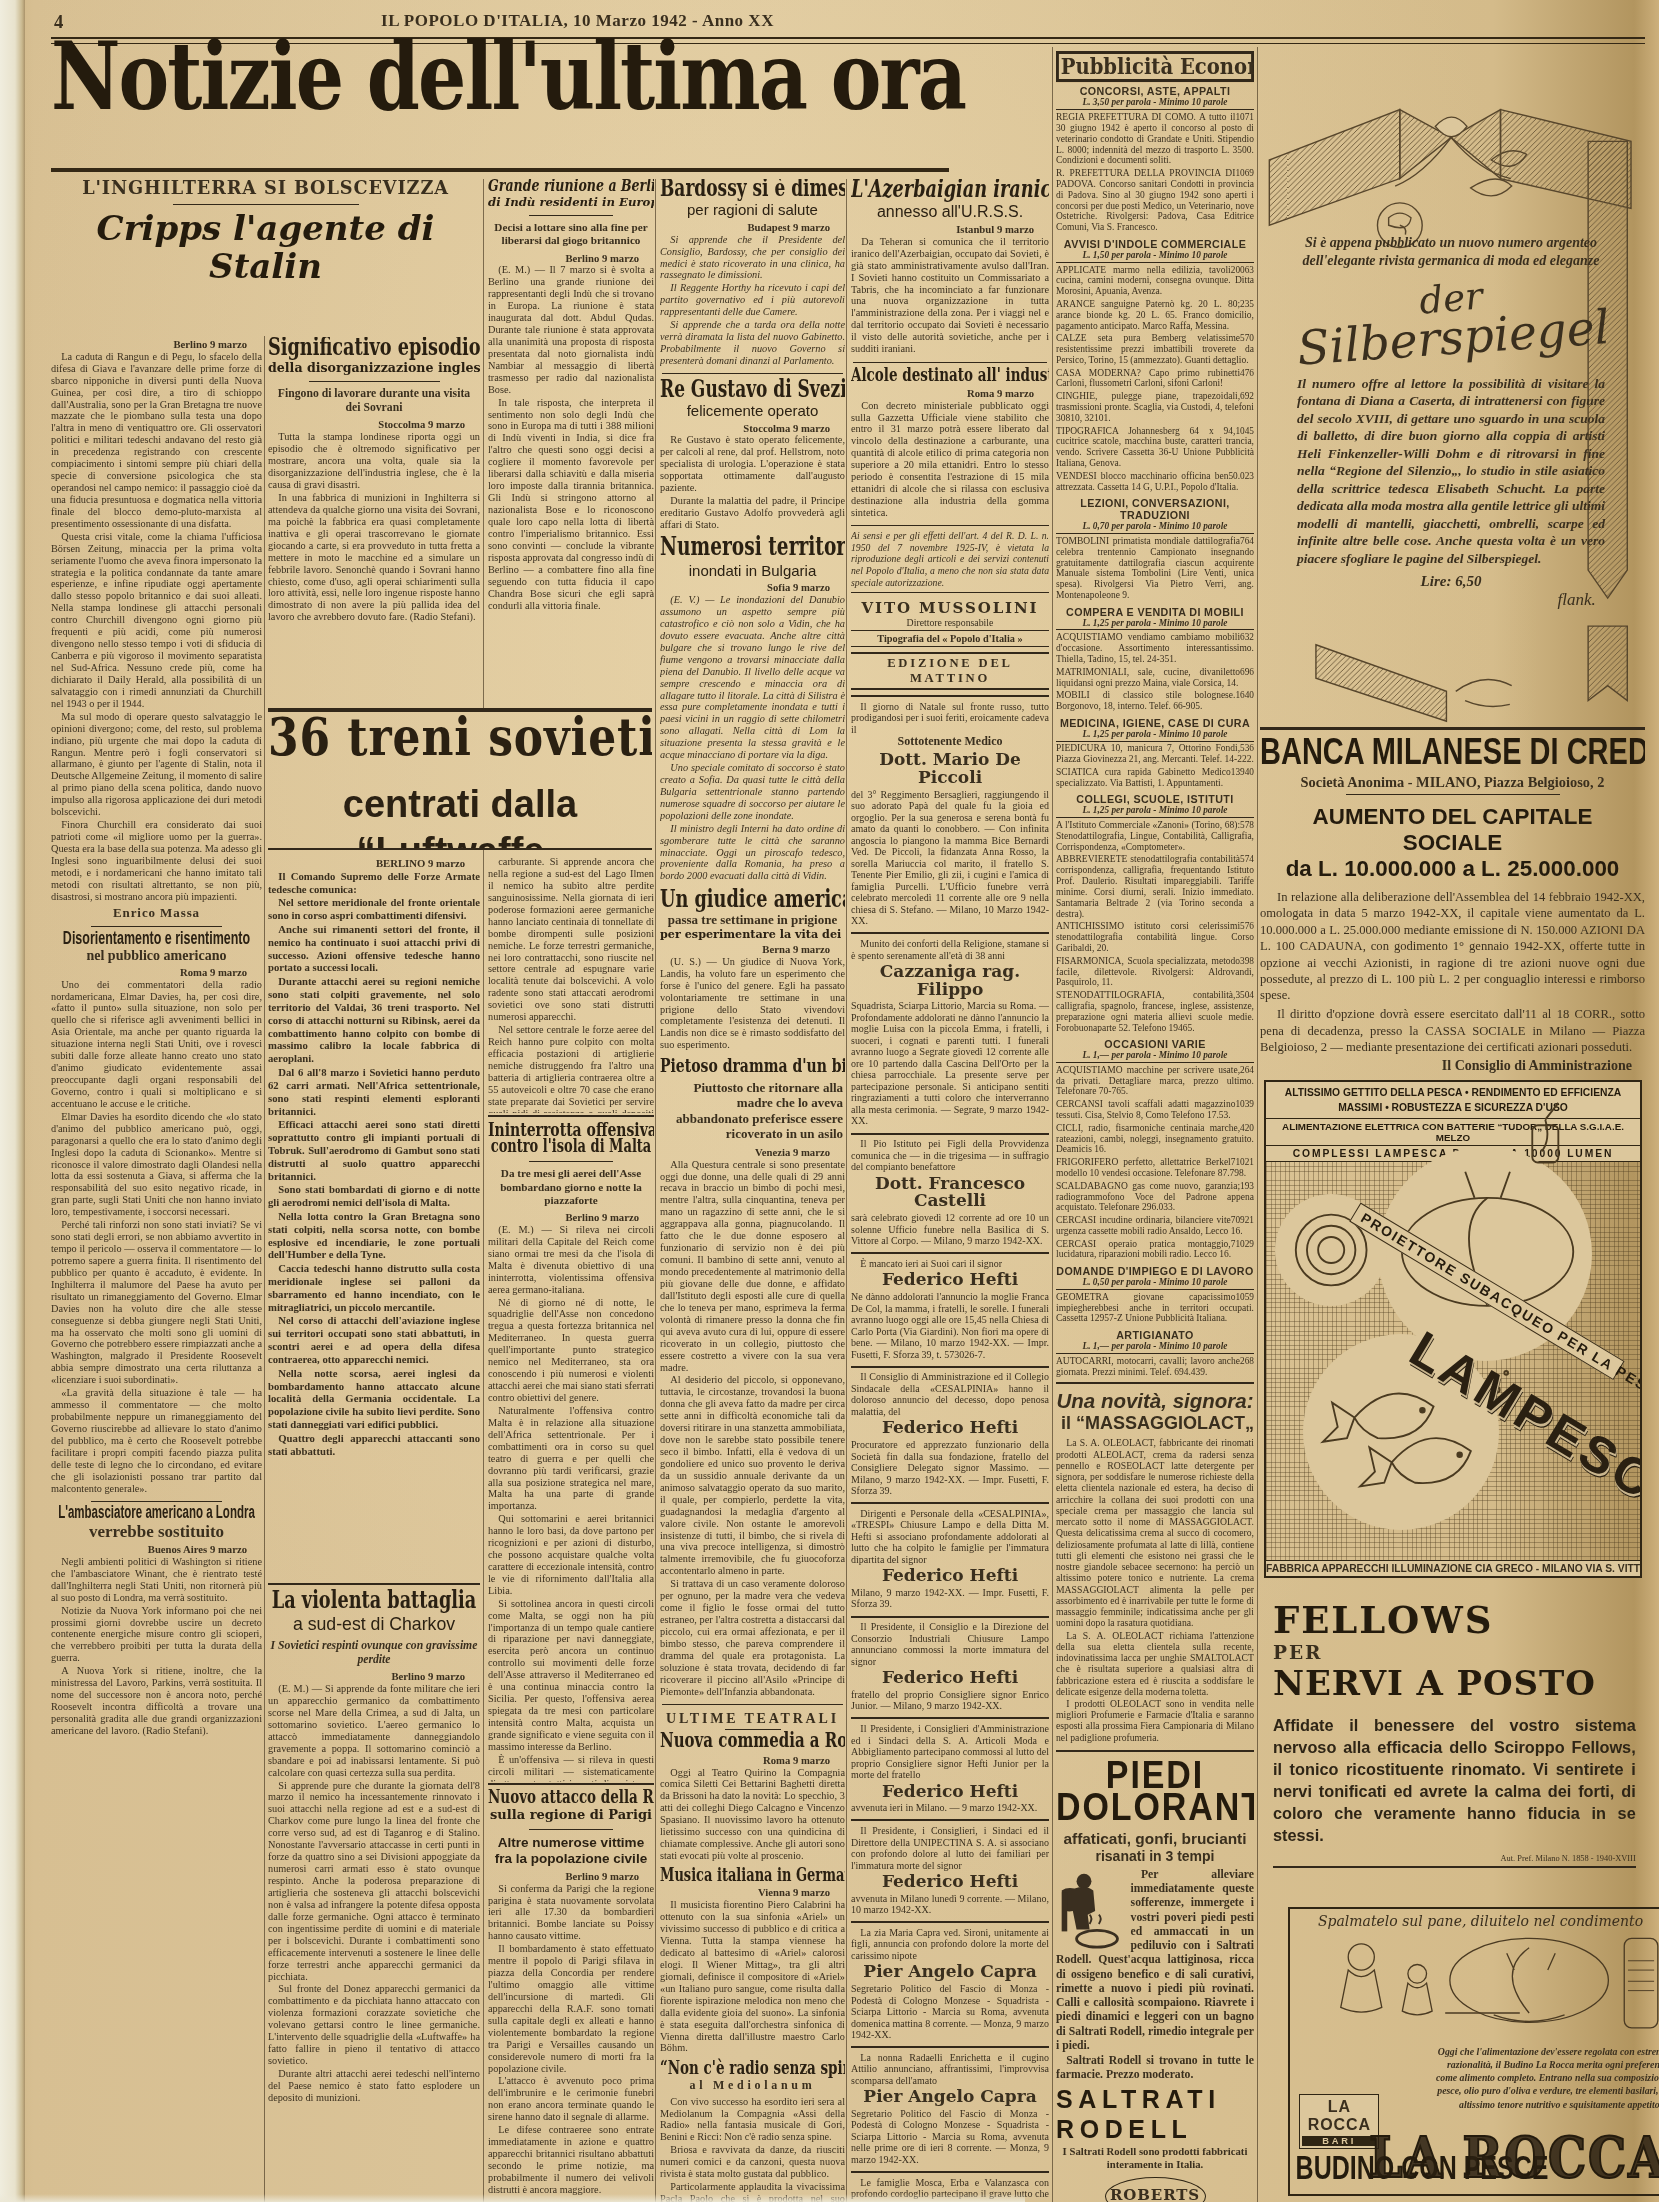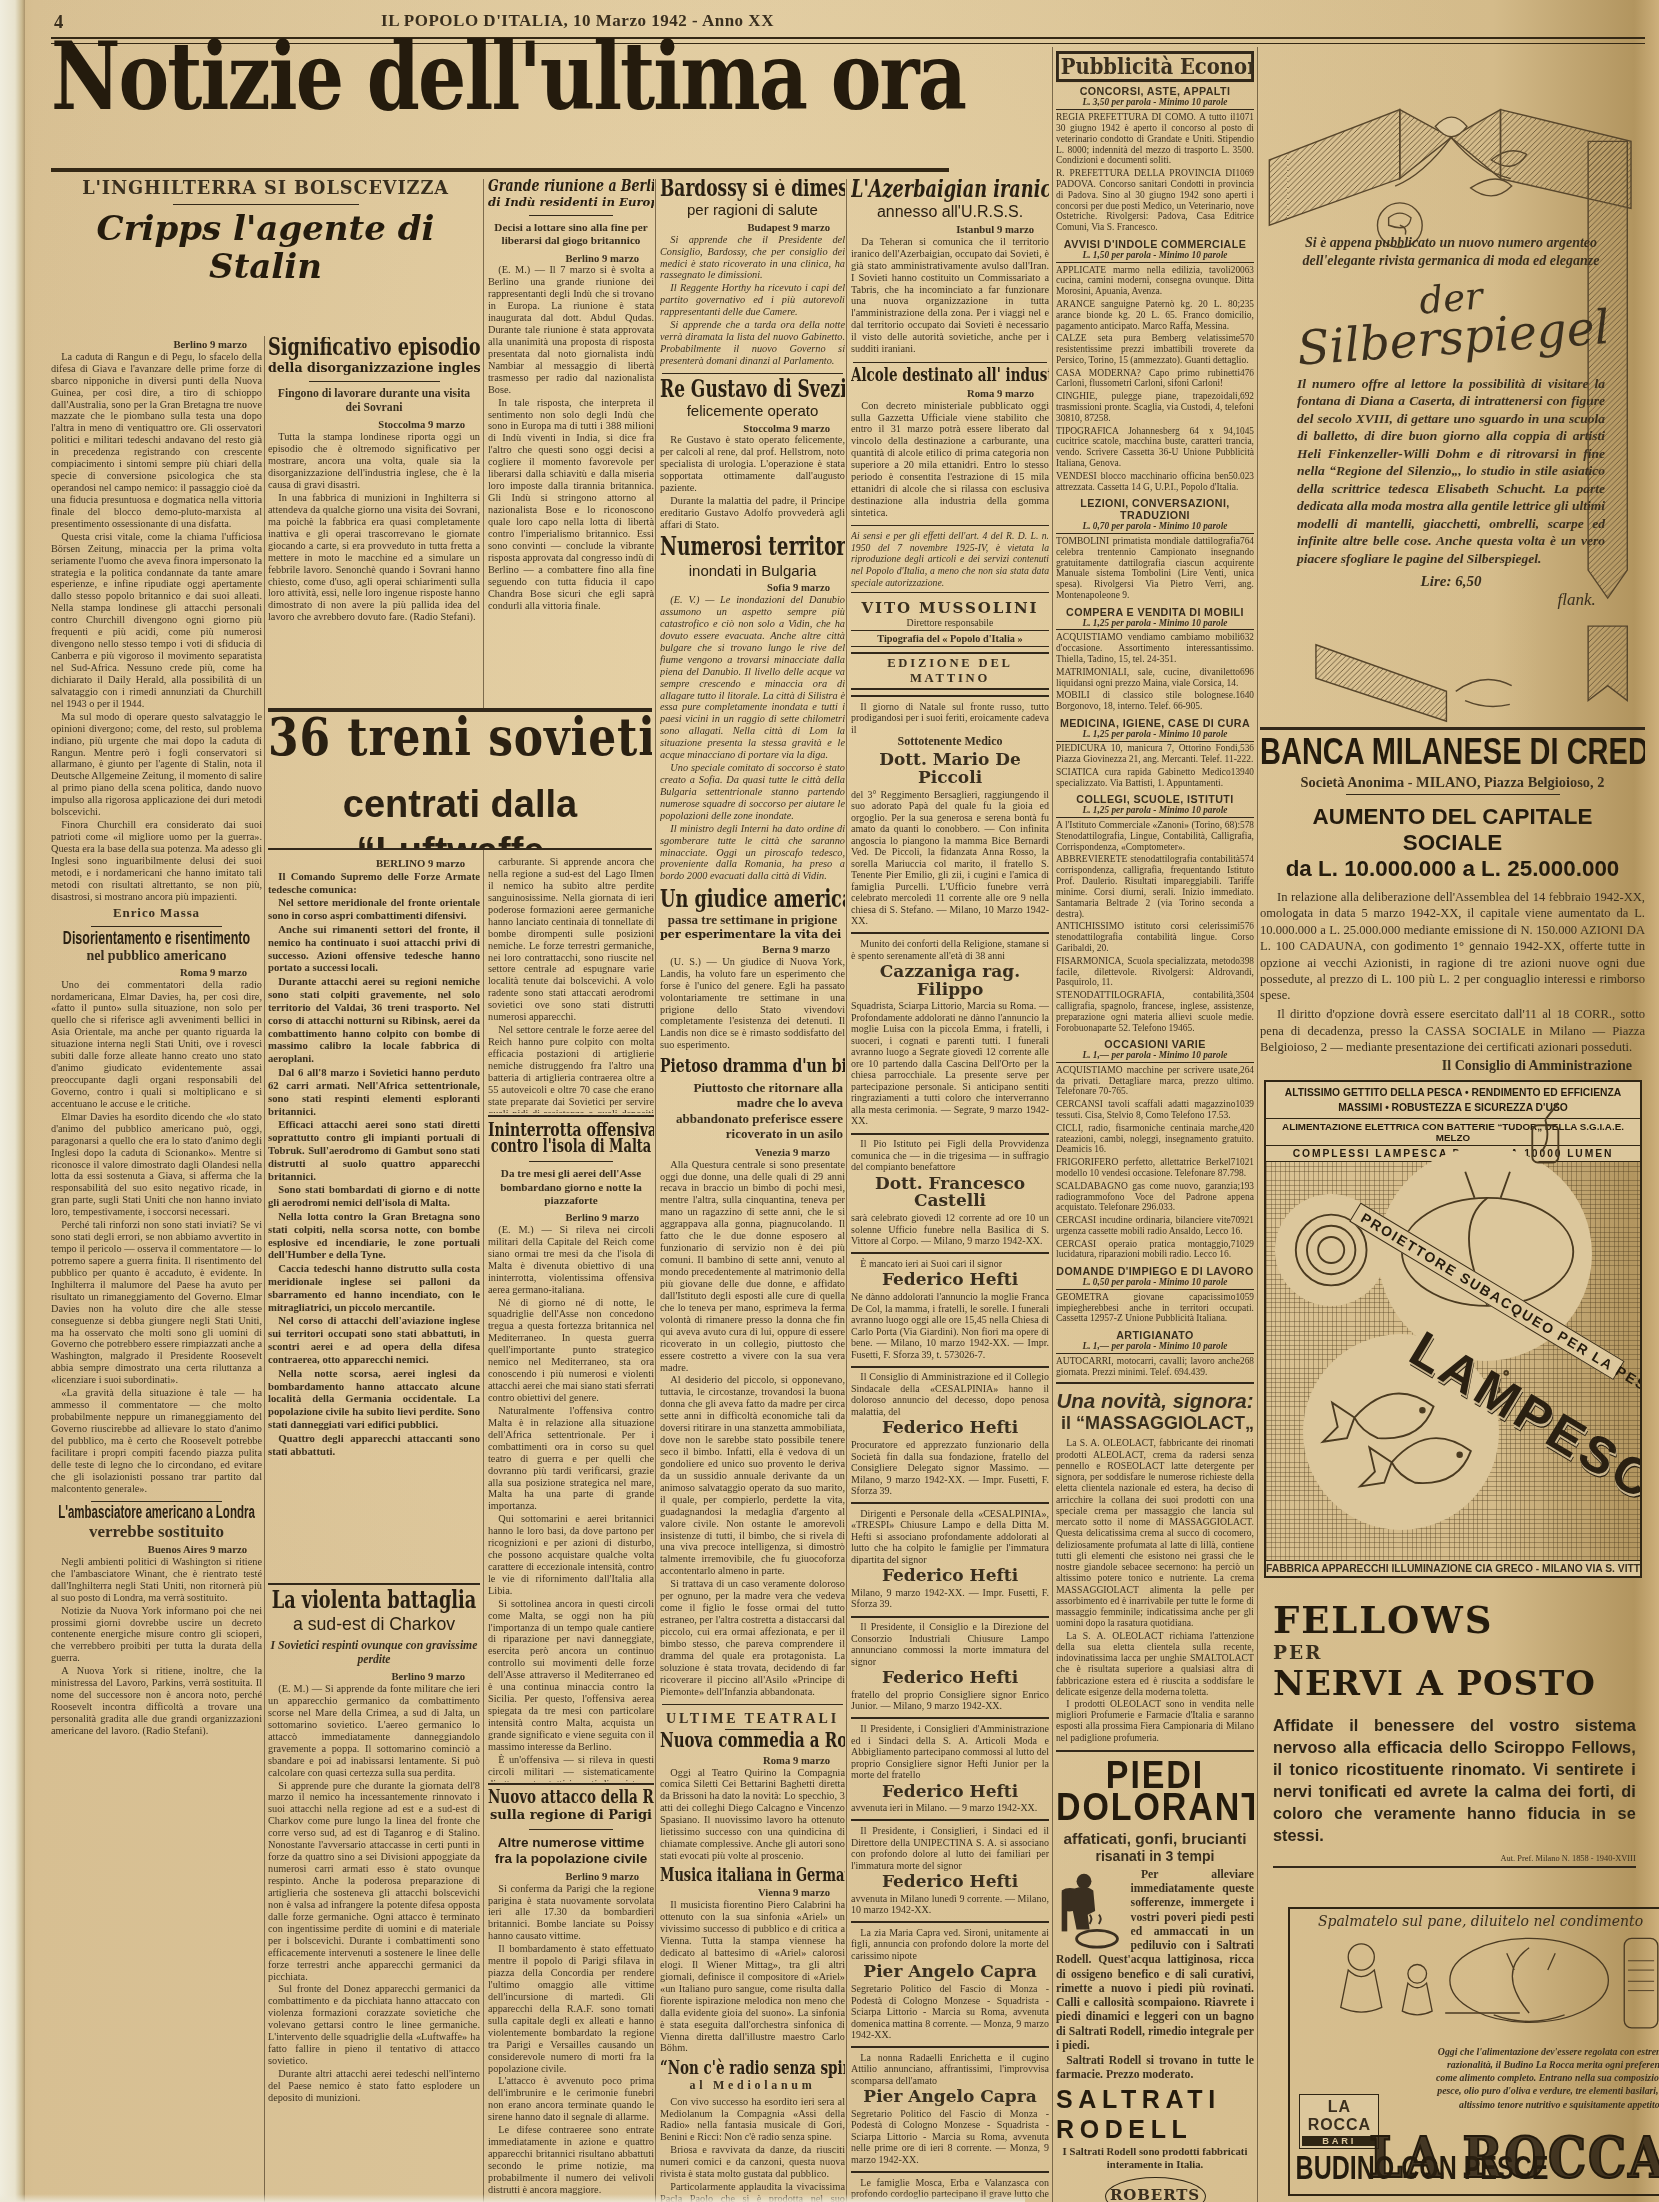--- a/index.html
+++ b/index.html
@@ -489,21 +489,21 @@
           <div>
 
               <div class="cl-e"><span class="cl-num">20063</span><span>APPLICATE marmo nella edilizia, tavoli cucina, camini moderni, consegna ovunque. Ditta Morosini, Apuania, Avenza.</span></div>
 
               <div class="cl-e"><span class="cl-num">235</span><span>ARANCE sanguigne Paternò kg. 20 L. 80; arance bionde kg. 20 L. 65. Franco domicilio, pagamento anticipato. Marco Raffa, Messina.</span></div>
 
               <div class="cl-e"><span class="cl-num">570</span><span>CALZE seta pura Bemberg velatissime resistentissime prezzi imbattibili troverete da Persico, Torino, 15 (ammezzato). Guanti dettaglio.</span></div>
 
               <div class="cl-e"><span class="cl-num">476</span><span>CASA MODERNA? Capo primo rubinetti Carloni, flussometri Carloni, sifoni Carloni!</span></div>
 
-              <div class="cl-e"><span class="cl-num">692</span><span>CINGHIE, pulegge piane, trapezoidali, trasmissioni pronte. Scaglia, via Custodi, 4, telefoni 30810, 87258.</span></div>
+              <div class="cl-e"><span class="cl-num">692</span><span>CINGHIE, pulegge piane, trapezoidali, trasmissioni pronte. Scaglia, via Custodi, 4, telefoni 30810, 32101.</span></div>
 
               <div class="cl-e"><span class="cl-num">1045</span><span>TIPOGRAFICA Johannesberg 64 x 94, cucitrice scatole, macchina buste, caratteri trancia, vendo. Scrivere Cassetta 36-U Unione Pubblicità Italiana, Genova.</span></div>
 
               <div class="cl-e"><span class="cl-num">50.023</span><span>VENDESI blocco macchinario officina ben attrezzata. Cassetta 14 G, U.P.I., Popolo d'Italia.</span></div>
             </div>
         </div>
 
         <div class="cl-sec">
           <div class="cl-head">LEZIONI, CONVERSAZIONI, TRADUZIONI</div>
           <div class="cl-rate">L. 0,70 per parola - Minimo 10 parole</div>
@@ -524,21 +524,21 @@
 
               <div class="cl-e"><span class="cl-num">1640</span><span>MOBILI di classico stile bolognese. Borgonovo, 18, interno. Telef. 66-905.</span></div>
             </div>
         </div>
 
         <div class="cl-sec">
           <div class="cl-head">MEDICINA, IGIENE, CASE DI CURA</div>
           <div class="cl-rate">L. 1,25 per parola - Minimo 10 parole</div>
           <div>
 
-              <div class="cl-e"><span class="cl-num">536</span><span>PIEDICURA 10, manicura 7, Ottorino Fondi, Piazza Giovinezza 21, ang. Mercanti. Telef. 11-222.</span></div>
+              <div class="cl-e"><span class="cl-num">536</span><span>PIEDICURA 10, manicura 7, Ottorino Fondi, Piazza Giovinezza 21, ang. Mercanti. Telef. 14-222.</span></div>
 
               <div class="cl-e"><span class="cl-num">13940</span><span>SCIATICA cura rapida Gabinetto Medico specializzato. Via Battisti, 1. Appuntamenti.</span></div>
             </div>
         </div>
 
         <div class="cl-sec">
           <div class="cl-head">COLLEGI, SCUOLE, ISTITUTI</div>
           <div class="cl-rate">L. 1,25 per parola - Minimo 10 parole</div>
           <div>
 

